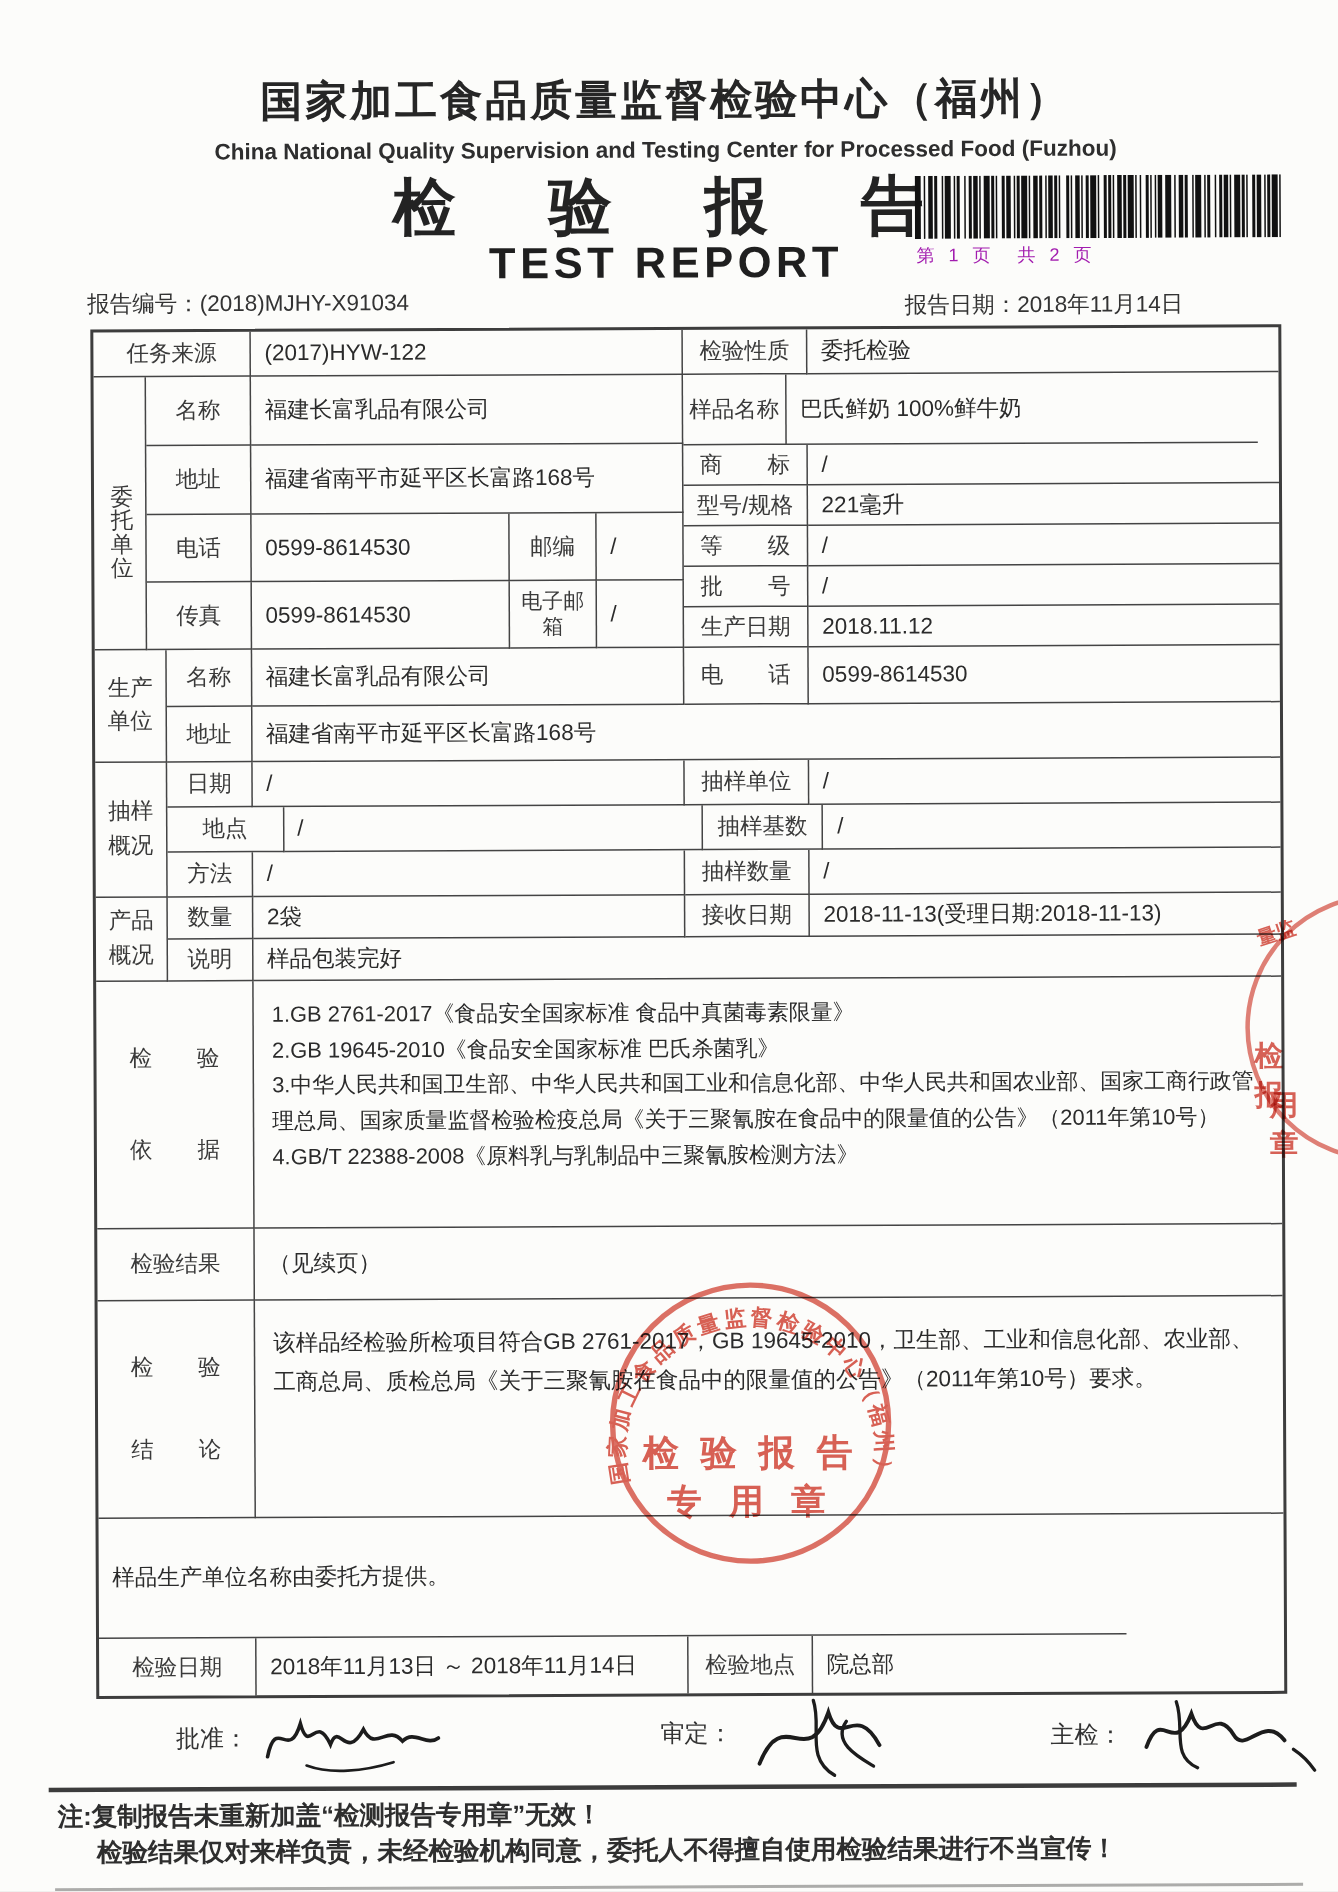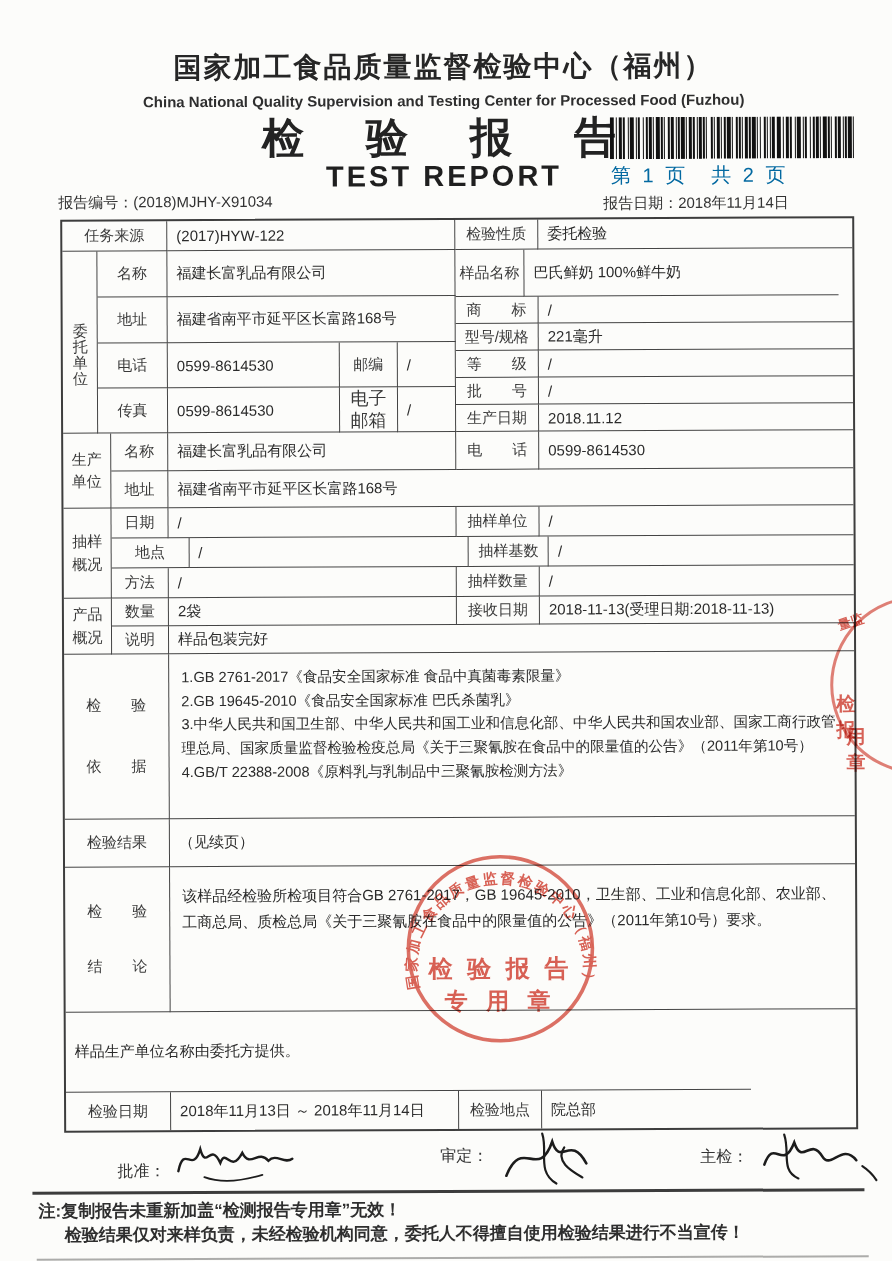--- a/index.html
+++ b/index.html
@@ -5,40 +5,40 @@
   html,body{margin:0;padding:0;background:#e8e8e6;}
   .page{position:relative;width:892px;height:1261px;background:#fcfcfa;overflow:hidden;
         font-family:Liberation Sans, sans-serif;color:#2b2b2b;}
   .sheet{position:absolute;inset:0;transform:rotate(-0.25deg);}
   .center{width:100%;text-align:center;position:absolute;left:0;}
   .org-cn{top:48px;font-size:28px;font-weight:bold;letter-spacing:2px;color:#262626;}
   .org-en{top:92px;font-size:15px;font-weight:bold;color:#2e2e2e;}
   .title-cn{top:110px;font-size:42px;font-weight:bold;letter-spacing:10px;color:#232323;}
   .title-en{top:160px;font-size:29px;font-weight:bold;letter-spacing:3px;color:#1f1f1f;}
   .barcode{position:absolute;left:612px;top:118px;}
-  .pageinfo{position:absolute;left:613px;top:163px;font-size:20px;letter-spacing:3px;color:#0369a1;}
+  .pageinfo{position:absolute;left:613px;top:163px;font-size:12px;letter-spacing:3px;color:#a21caf;}
   .repno{position:absolute;left:60px;top:192px;font-size:15px;color:#333;}
   .repdate{position:absolute;left:605px;top:195px;font-size:15px;color:#333;}
   
   .tbl{position:absolute;left:62px;top:218px;width:790px;height:909px;border:2.5px solid #3d3d3d;
        box-sizing:content-box;font-size:15px;}
   .row{display:flex;width:100%;}
   .c{border-right:1.4px solid #444;border-bottom:1.4px solid #444;display:flex;align-items:center;
      box-sizing:border-box;overflow:hidden;}
   .nr{border-right:none;} .nb{border-bottom:none;}
   .lab{justify-content:center;text-align:center;color:#3a3a3a;}
   .val{padding-left:9px;color:#2b2b2b;}
   .vlab{writing-mode:vertical-rl;text-orientation:upright;letter-spacing:16px;justify-content:center;
         padding:10px 0;}
   .wrap2{flex-wrap:wrap;line-height:1.5;align-content:center;padding:0 5px;display:flex;
          justify-content:center;text-align:center;}
   .pane{display:flex;flex-direction:column;}
   .multi{display:block;padding:12px 12px;line-height:1.62;font-size:14.6px;}
   .twoline{flex-direction:column;justify-content:space-evenly;display:flex;text-align:center;}
-  .smalltxt{font-size:18px;line-height:1.25;}
+  .smalltxt{font-size:14px;line-height:1.25;}
   
   .stampsvg{position:absolute;left:393px;top:843px;mix-blend-mode:multiply;opacity:.88;}
   .edge-stamp{position:absolute;left:830px;top:598px;width:172px;height:172px;border:3px solid #d24a3c;
       border-radius:50%;opacity:.7;mix-blend-mode:multiply;}
   .edge-txt{position:absolute;color:#cf4538;font-weight:bold;mix-blend-mode:multiply;opacity:.85;}
   
   .sigrow{position:absolute;left:0;top:1128px;width:892px;height:60px;}
   .siglab{position:absolute;font-size:16px;color:#333;}
   .sig{position:absolute;}
   .rule{position:absolute;left:30px;width:832px;top:1190px;height:2.5px;background:#3c3c3c;}
@@ -235,21 +235,21 @@
     <text x="106" y="134" text-anchor="middle" font-size="24" font-weight="bold" fill="#d24a3c" letter-spacing="4">检 验 报 告</text>
     <text x="106" y="166" text-anchor="middle" font-size="23" font-weight="bold" fill="#d24a3c" letter-spacing="6">专 用 章</text>
   </svg>
 
   <div class="edge-stamp"></div>
   <div class="edge-txt" style="left:838px;top:615px;font-size:13px;transform:rotate(-18deg)">量监</div>
   <div class="edge-txt" style="left:836px;top:693px;font-size:19px;letter-spacing:6px">检 报</div>
   <div class="edge-txt" style="left:846px;top:726px;font-size:19px;letter-spacing:6px">用 章</div>
 
   <div class="sigrow">
-    <span class="siglab" style="left:115px;top:32px">批准：</span>
+    <span class="siglab" style="left:115px;top:20px">批准：</span>
     <svg class="sig" style="left:168px;top:2px" width="130" height="58">
       <path d="M8,40 C14,12 22,44 30,18 C36,40 40,10 50,32 C56,16 60,44 72,22 C80,38 88,18 98,30 C106,22 114,34 122,28" fill="none" stroke="#1c1c1c" stroke-width="2.4" stroke-linecap="round"></path>
       <path d="M34,46 C50,52 72,50 92,44" fill="none" stroke="#1c1c1c" stroke-width="1.8" stroke-linecap="round"></path>
     </svg>
     <span class="siglab" style="left:438px;top:18px">审定：</span>
     <svg class="sig" style="left:492px;top:0px" width="110" height="62">
       <path d="M12,48 C28,8 44,54 58,14 C66,40 76,6 92,36" fill="none" stroke="#1c1c1c" stroke-width="2.6" stroke-linecap="round"></path>
       <path d="M48,6 C54,24 42,44 62,56 M70,20 C60,34 78,44 88,50" fill="none" stroke="#1c1c1c" stroke-width="2.2" stroke-linecap="round"></path>
     </svg>
     <span class="siglab" style="left:698px;top:20px">主检：</span>

